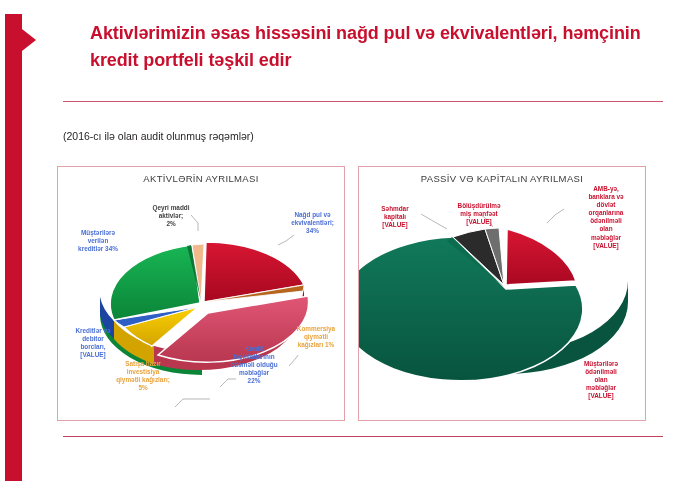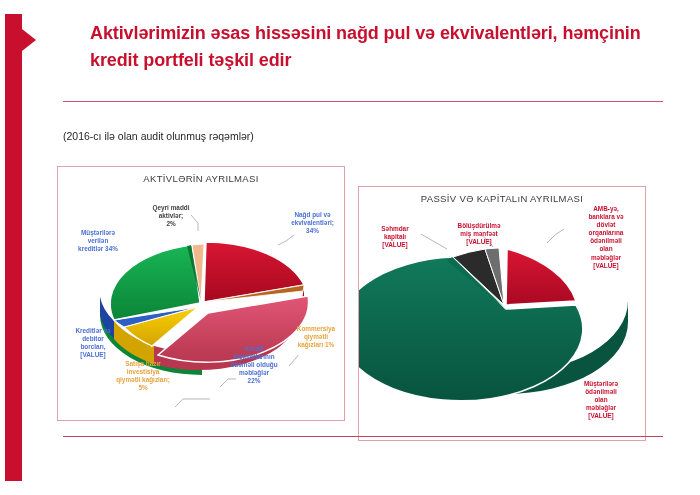--- a/index.html
+++ b/index.html
@@ -43,21 +43,21 @@
     background:#C14360;
   }
   
   .panel{
     position:absolute;top:166px;height:255px;
     border:1px solid #E2A0A8;
     background:#ffffff;
     box-sizing:border-box;
   }
   #panel-assets{left:57px;width:288px;}
-  #panel-liab{left:358px;width:288px;margin-top:20px;}
+  #panel-liab{left:358px;width:288px;}
   .panel-title{
     position:absolute;top:6px;left:0;width:100%;
     text-align:center;
     font-size:9.5px;color:#3a3a3a;
     letter-spacing:.35px;
   }
   .chart-area{position:absolute;left:0;top:0;width:100%;height:100%;}
   .chart-area svg{position:absolute;left:0;top:0;}
   
   .dl{

